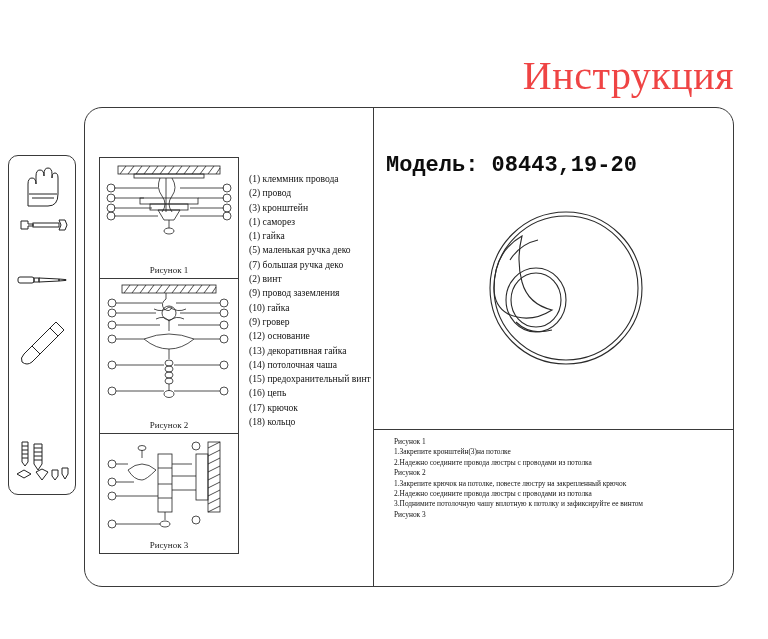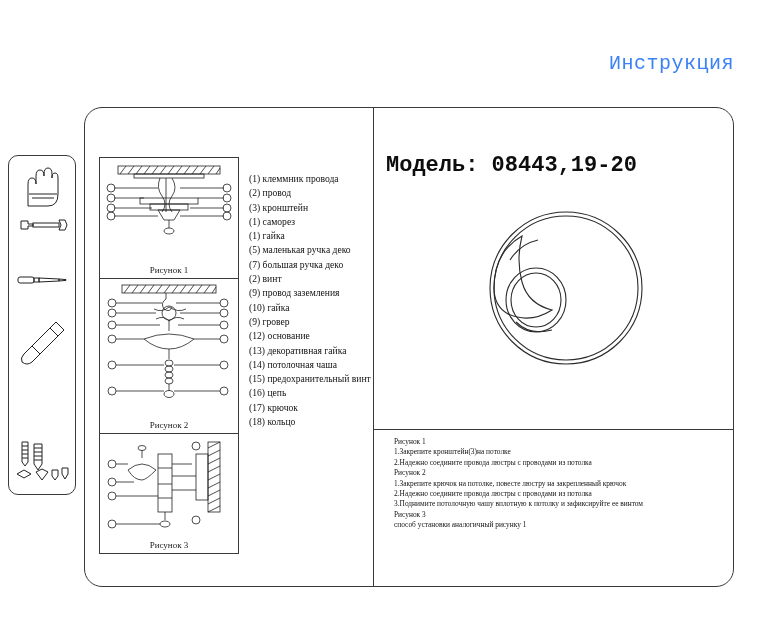--- a/index.html
+++ b/index.html
@@ -20,24 +20,24 @@
     left: 0; top: 0;
     width: 768px;
     height: 639px;
   }
 
   
   .title {
     position: absolute;
     right: 34px;
     top: 52px;
-    font-size: 20px;
+    font-size: 40px;
     letter-spacing: 0.5px;
-    color: #3b82f6;
-    font-family: Liberation Mono, monospace;
+    color: #ef4444;
+    font-family: Liberation Serif, serif;
   }
 
   
   .main-box {
     position: absolute;
     left: 84px;
     top: 107px;
     width: 650px;
     height: 480px;
     border: 1px solid #3a3a3a;
@@ -381,16 +381,15 @@
 
   <div class="instructions">
     <div class="hdr">Рисунок 1</div>
     <div>1.Закрепите кронштейн(3)на потолке</div>
     <div>2.Надежно соедините провода люстры с проводами из потолка</div>
     <div>Рисунок 2</div>
     <div>1.Закрепите крючок на потолке, повесте люстру на закрепленный крючок</div>
     <div>2.Надежно соедините провода люстры с проводами из потолка</div>
     <div>3.Поднимите потолочную чашу вплотную к потолку и зафиксируйте ее винтом</div>
     <div>Рисунок 3</div>
-    <div>способ установки аналогичный рисунку 1</div>
   </div>
 
 </div>
 
 </body></html>

